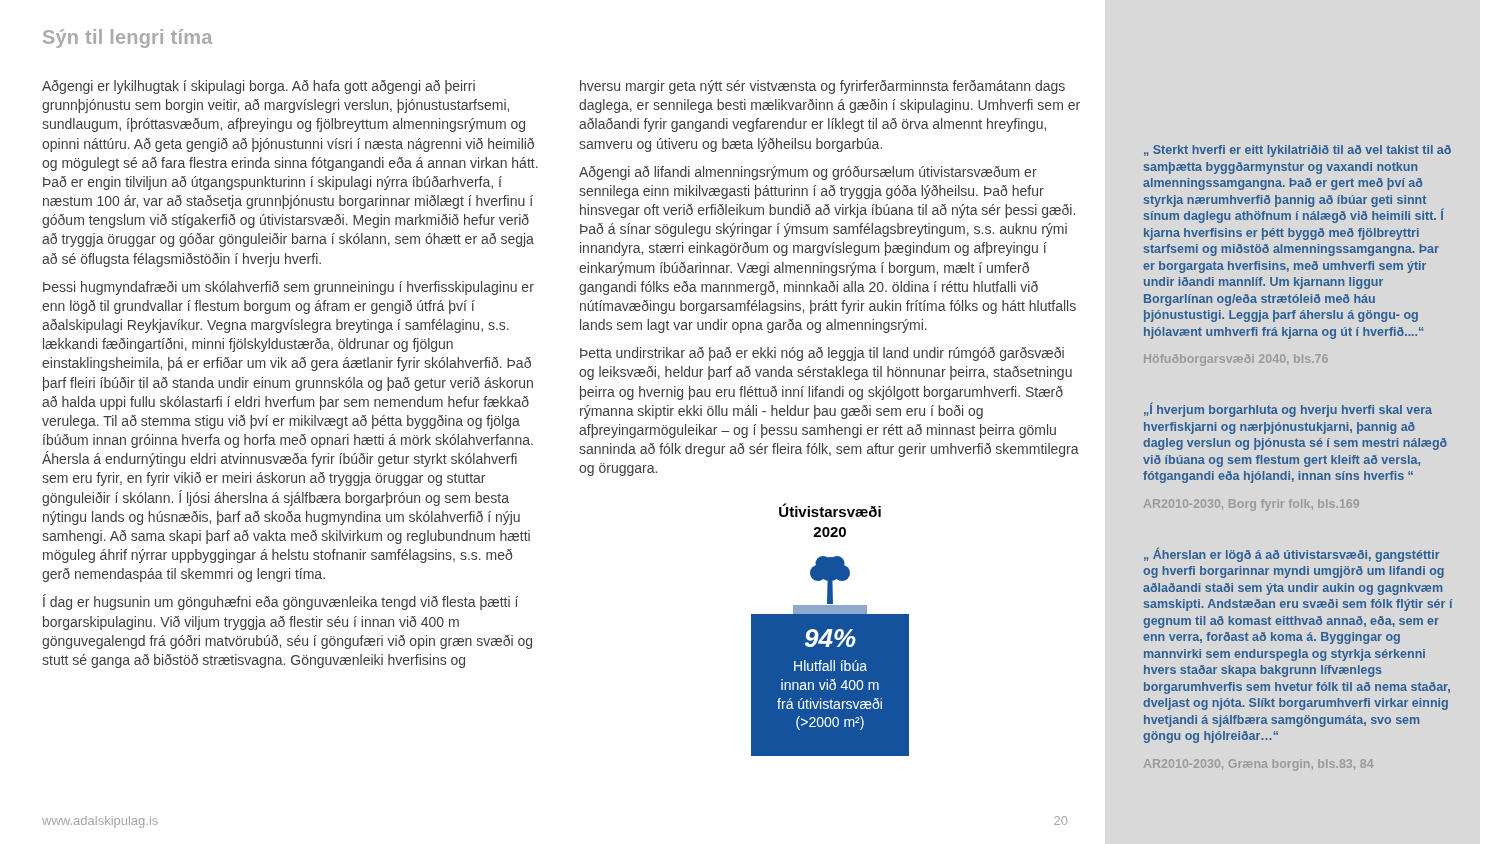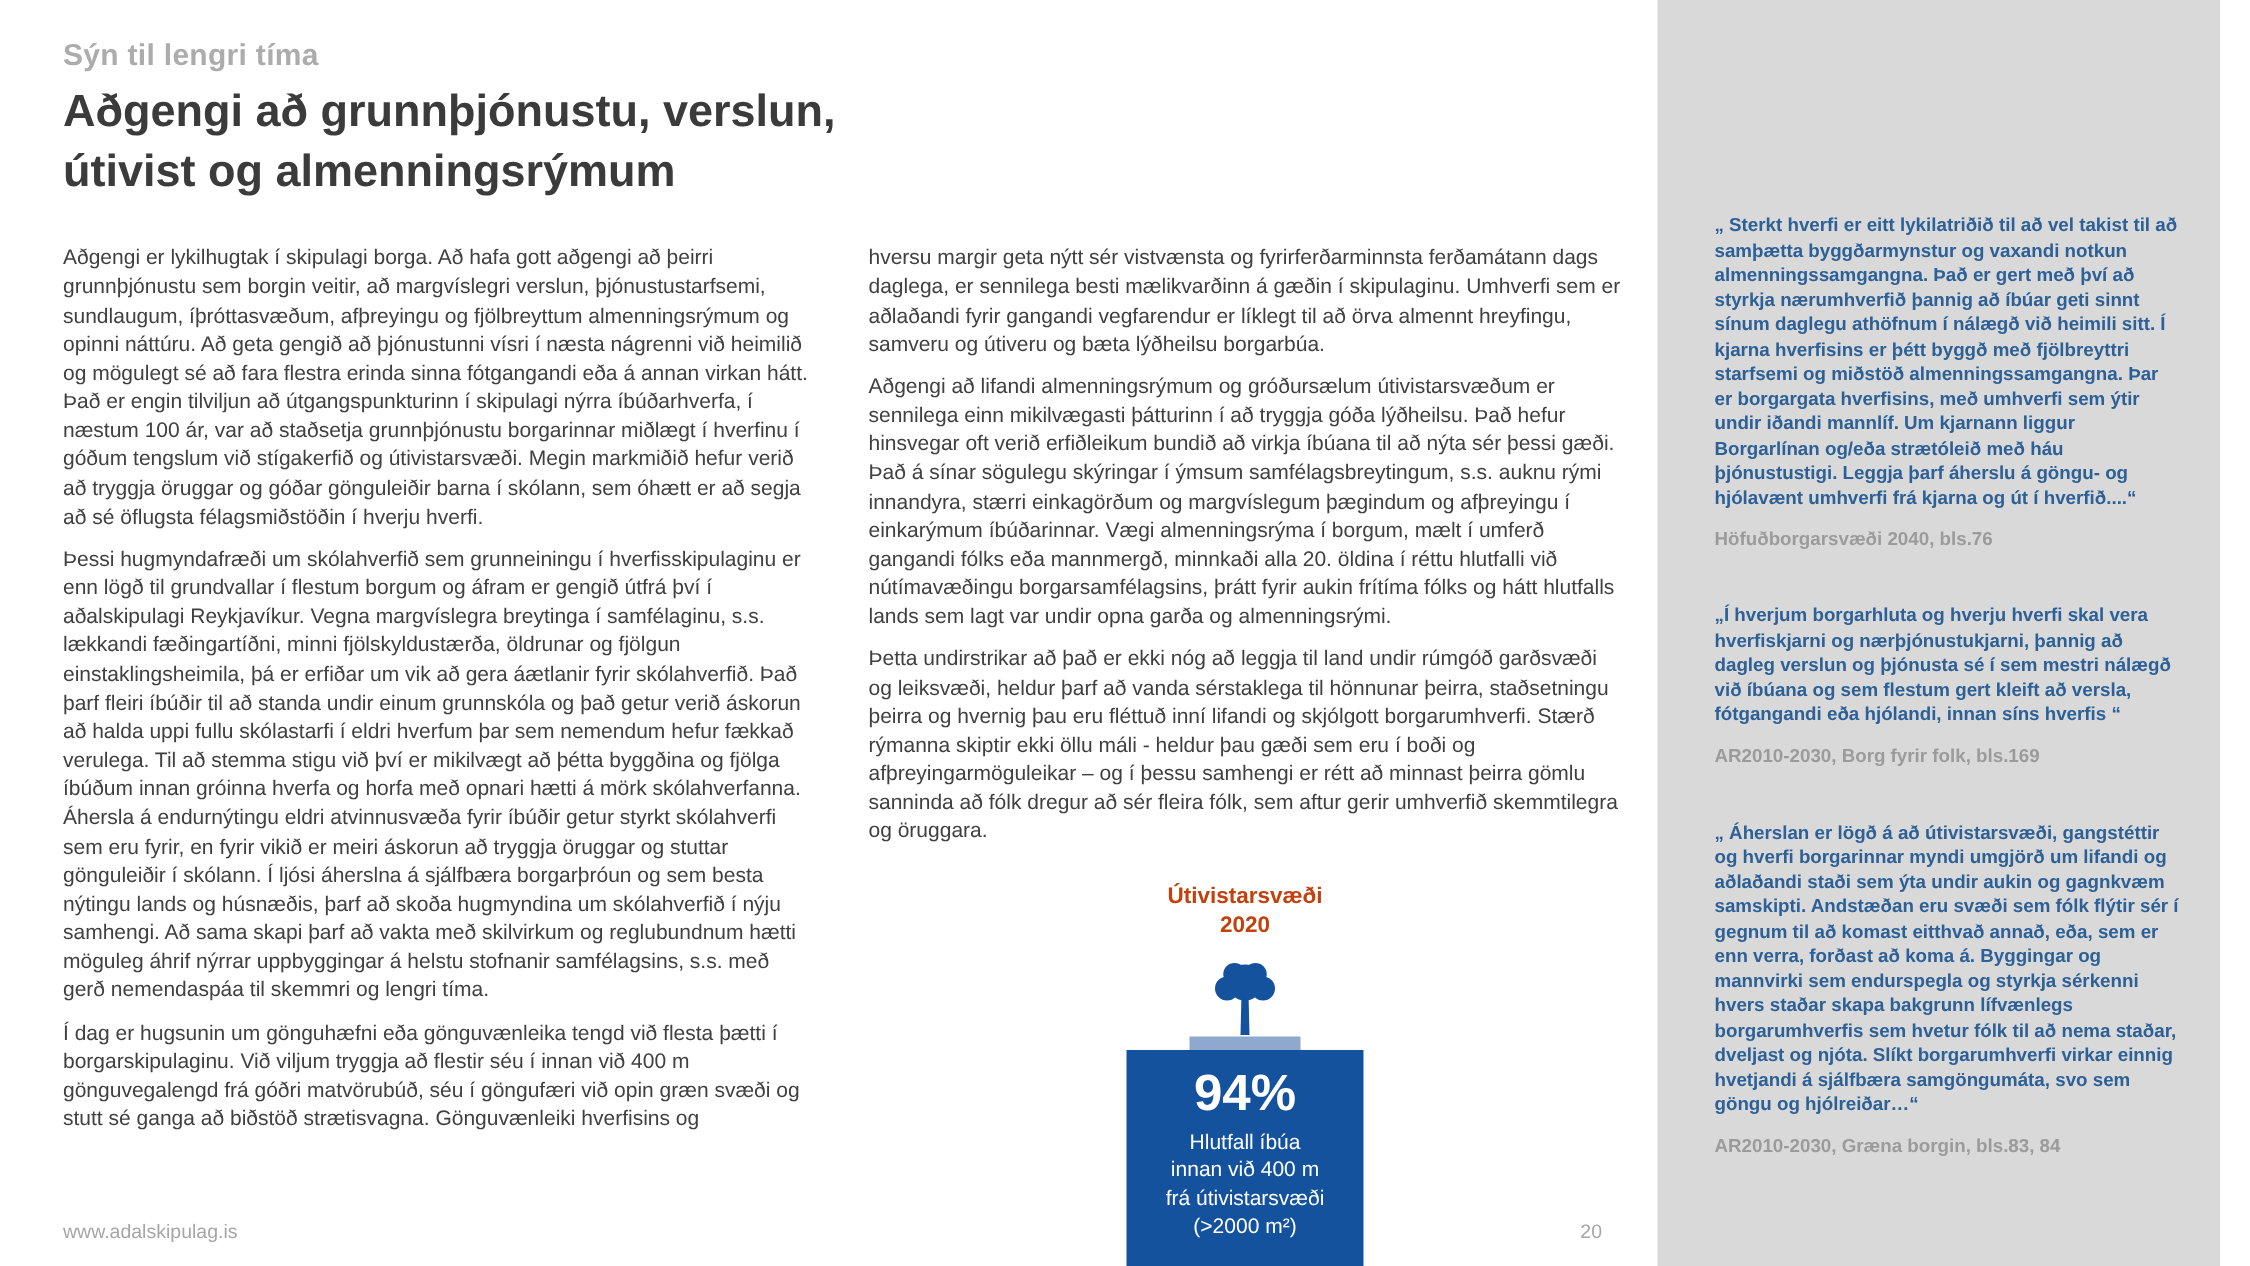--- a/index.html
+++ b/index.html
@@ -17,44 +17,43 @@
   .kicker { font-size: 20px; font-weight: bold; color: #acacac; letter-spacing: .2px; }
   .title  { margin: 6px 0 0; font-size: 30px; font-weight: bold; color: #3b3b3b; line-height: 1.32; }
 
   .cols { display: flex; gap: 40px; margin-top: 28px; }
   .col-left { width: 497px; }
   .col-mid  { width: 502px; }
   p.body { margin: 0 0 9px; font-size: 14px; line-height: 1.37; color: #404040; text-align: left; }
 
   
   .infographic { margin: 24px 0 0; display: flex; flex-direction: column; align-items: center; }
-  .ig-heading { color: #c2410c; font-weight: bold; font-size: 15px; line-height: 1.3; text-align: center; }
+  .ig-heading { color: #000000; font-weight: bold; font-size: 15px; line-height: 1.3; text-align: center; }
   .tree { margin-top: 13px; display: block; }
   .pedestal { width: 74px; height: 9px; background: #8fa9ce; margin-top: -1px; }
   .stat-box { width: 158px; background: #14529e; color: #ffffff; text-align: center; padding: 10px 8px 24px; }
-  .stat-value { font-size: 34px; font-weight: bold; line-height: 1.15; }
+  .stat-value { font-size: 26px; font-weight: bold; line-height: 1.15; font-style: italic; }
   .stat-caption { font-size: 14px; line-height: 1.33; margin-top: 3px; }
 
   .footer-url { position: absolute; left: 42px; bottom: 16px; font-size: 13px; color: #a6a6a6; text-decoration: none; }
   .page-number { position: absolute; right: 37px; bottom: 16px; font-size: 13px; color: #a6a6a6; }
 
   
   .sidebar { width: 375px; height: 844px; background: #d9d9d9; padding: 142px 26px 12px 38px; }
   blockquote.quote { margin: 0; font-size: 12.5px; font-weight: bold; color: #2d6096; line-height: 1.32; }
   cite.source { display: block; font-style: normal; font-weight: bold; font-size: 12.5px; color: #9b9b9b; margin: 12px 0 36px; }
 </style>
 </head>
 <body>
 
 <div class="page">
 
   <div class="main">
     <header>
       <div class="kicker">Sýn til lengri tíma</div>
-      <h1 class="title"><span>Aðgengi að grunnþjónustu, verslun,</span><br><span>útivist og almenningsrýmum</span></h1>
     </header>
 
     <div class="cols">
       <div class="col-left">
         <p class="body">Aðgengi er lykilhugtak í skipulagi borga. Að hafa gott aðgengi að þeirri grunnþjónustu sem borgin veitir, að margvíslegri verslun, þjónustustarfsemi, sundlaugum, íþróttasvæðum, afþreyingu og fjölbreyttum almenningsrýmum og opinni náttúru. Að geta gengið að þjónustunni vísri í næsta nágrenni við heimilið og mögulegt sé að fara flestra erinda sinna fótgangandi eða á annan virkan hátt. Það er engin tilviljun að útgangspunkturinn í skipulagi nýrra íbúðarhverfa, í næstum 100 ár, var að staðsetja grunnþjónustu borgarinnar miðlægt í hverfinu í góðum tengslum við stígakerfið og útivistarsvæði. Megin markmiðið hefur verið að tryggja öruggar og góðar gönguleiðir barna í skólann, sem óhætt er að segja að sé öflugsta félagsmiðstöðin í hverju hverfi.</p>
         <p class="body">Þessi hugmyndafræði um skólahverfið sem grunneiningu í hverfisskipulaginu er enn lögð til grundvallar í flestum borgum og áfram er gengið útfrá því í aðalskipulagi Reykjavíkur. Vegna margvíslegra breytinga í samfélaginu, s.s. lækkandi fæðingartíðni, minni fjölskyldustærða, öldrunar og fjölgun einstaklingsheimila, þá er erfiðar um vik að gera áætlanir fyrir skólahverfið. Það þarf fleiri íbúðir til að standa undir einum grunnskóla og það getur verið áskorun að halda uppi fullu skólastarfi í eldri hverfum þar sem nemendum hefur fækkað verulega. Til að stemma stigu við því er mikilvægt að þétta byggðina og fjölga íbúðum innan gróinna hverfa og horfa með opnari hætti á mörk skólahverfanna. Áhersla á endurnýtingu eldri atvinnusvæða fyrir íbúðir getur styrkt skólahverfi sem eru fyrir, en fyrir vikið er meiri áskorun að tryggja öruggar og stuttar gönguleiðir í skólann. Í ljósi áherslna á sjálfbæra borgarþróun og sem besta nýtingu lands og húsnæðis, þarf að skoða hugmyndina um skólahverfið í nýju samhengi. Að sama skapi þarf að vakta með skilvirkum og reglubundnum hætti möguleg áhrif nýrrar uppbyggingar á helstu stofnanir samfélagsins, s.s. með gerð nemendaspáa til skemmri og lengri tíma.</p>
         <p class="body">Í dag er hugsunin um gönguhæfni eða gönguvænleika tengd við flesta þætti í borgarskipulaginu. Við viljum tryggja að flestir séu í innan við 400 m gönguvegalengd frá góðri matvörubúð, séu í göngufæri við opin græn svæði og stutt sé ganga að biðstöð strætisvagna. Gönguvænleiki hverfisins og</p>
       </div>
 
       <div class="col-mid">

